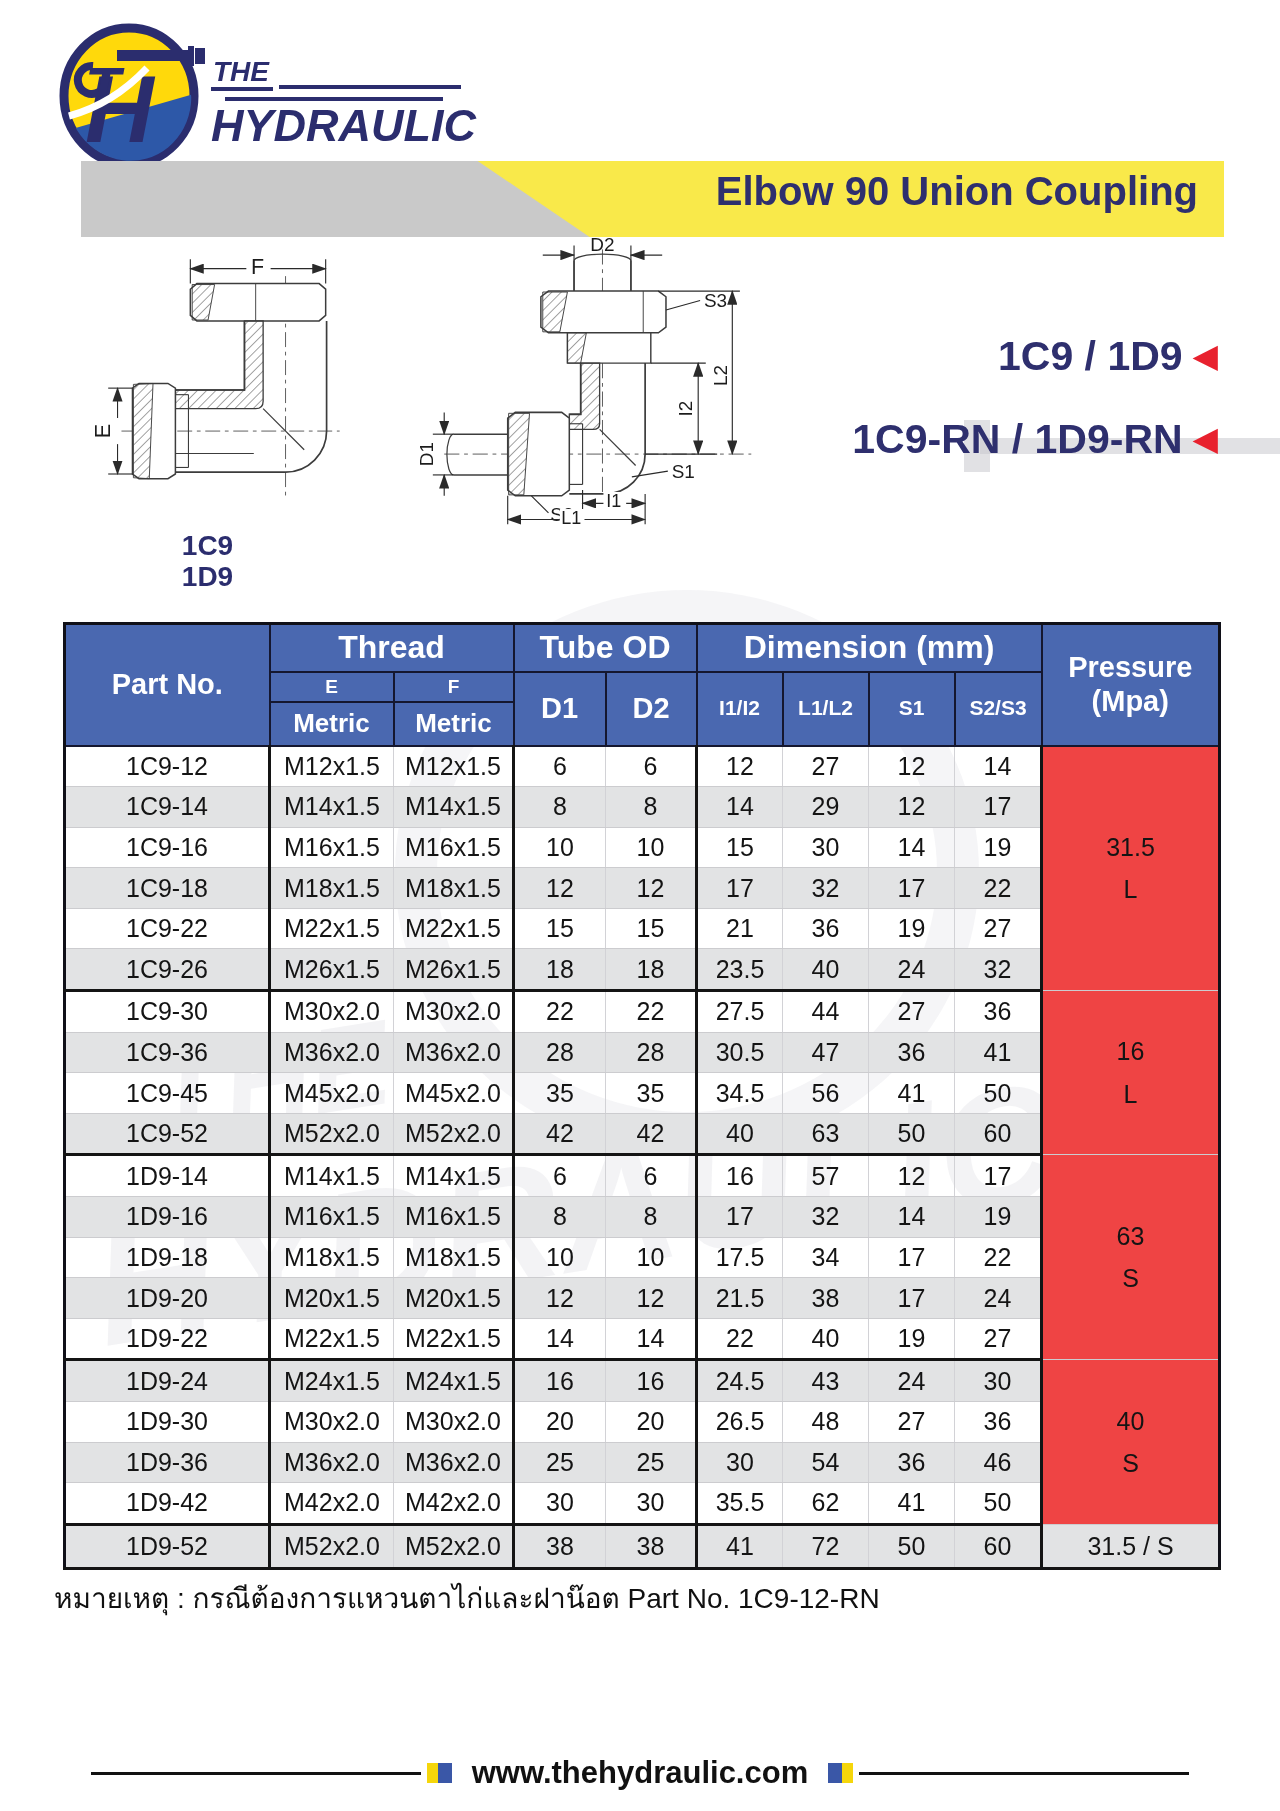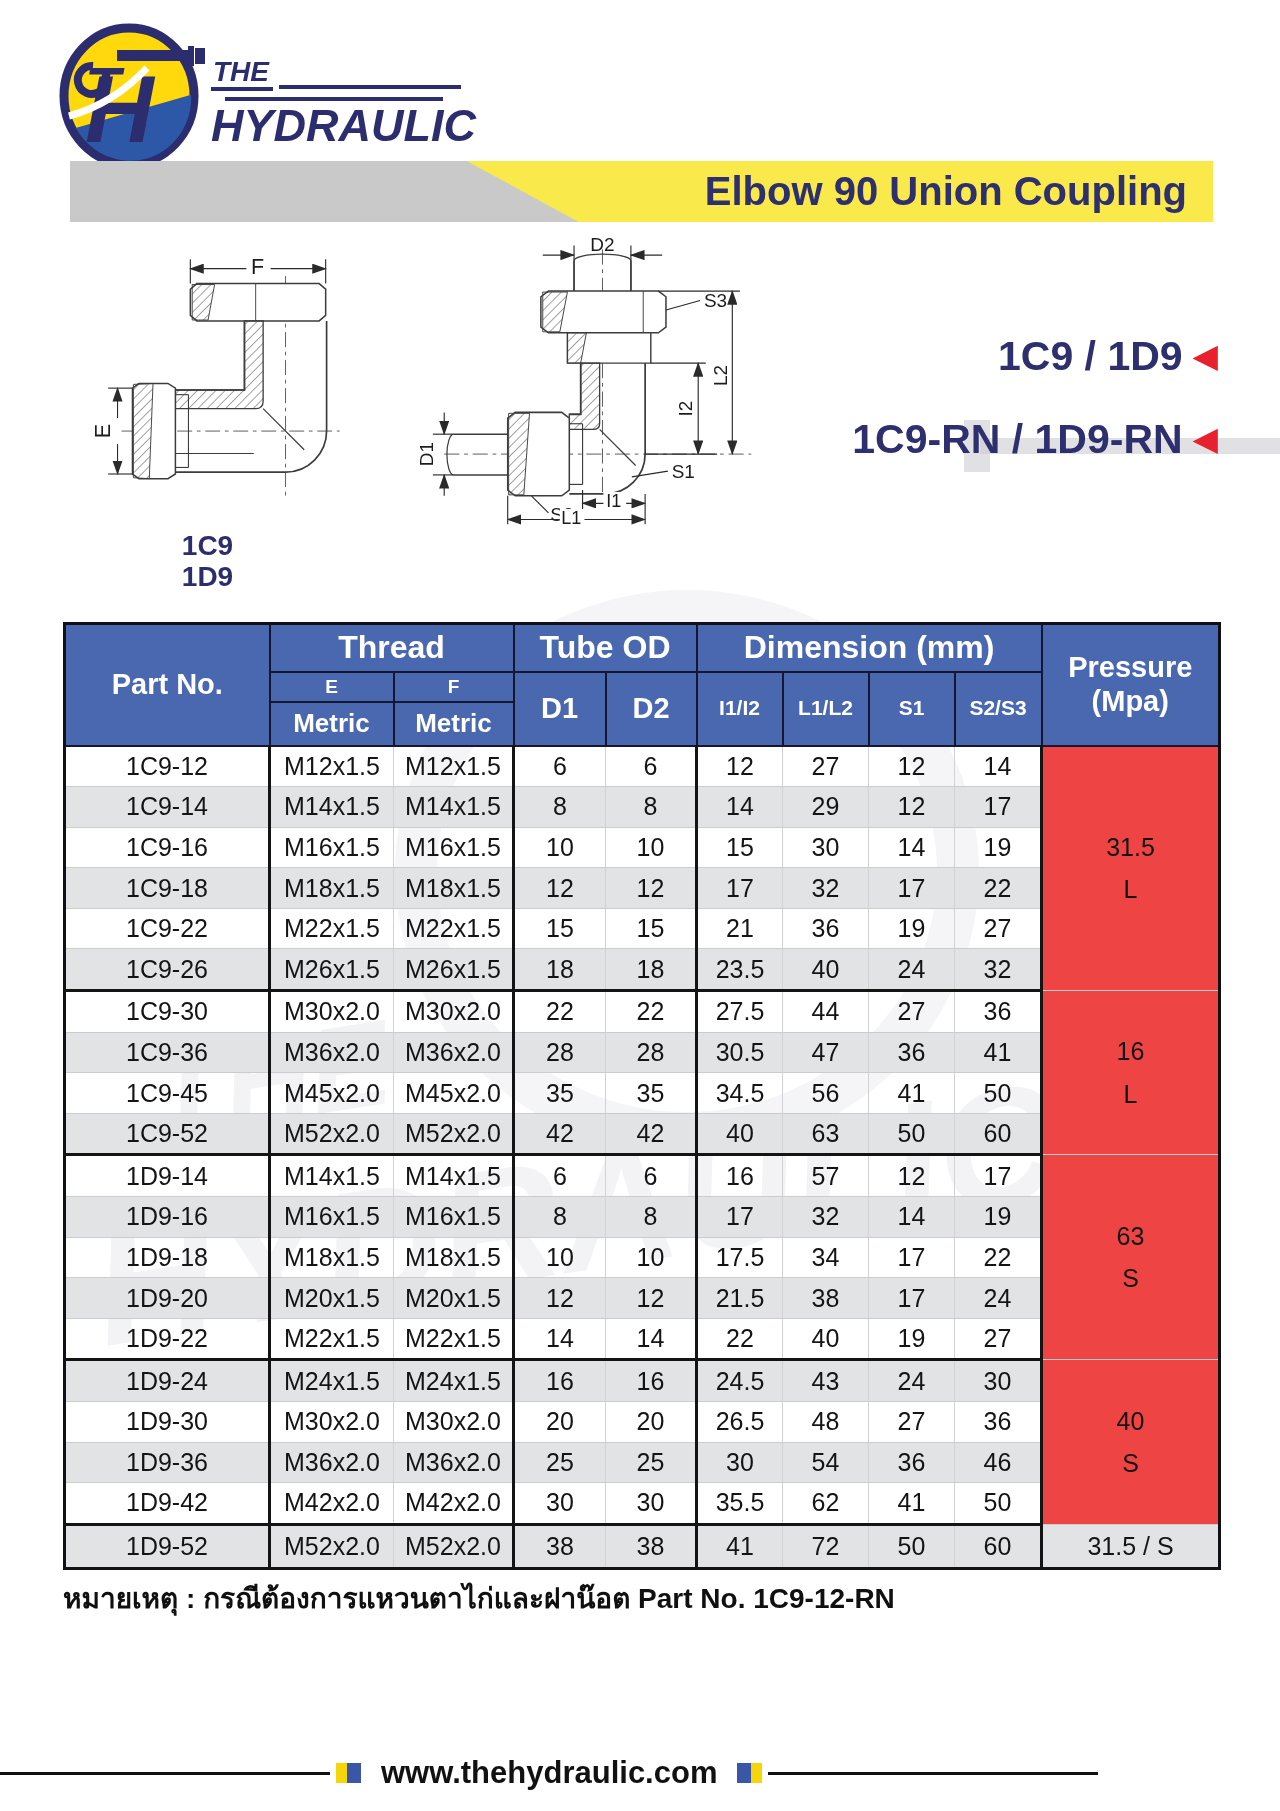--- a/index.html
+++ b/index.html
@@ -26,21 +26,21 @@
   .hyd-rule{height:4px;background:#2b2d6e;width:218px;margin:6px 0 2px 14px;}
   .logo-hyd{font-style:italic;font-weight:800;font-size:45px;color:#2b2d6e;line-height:1;letter-spacing:0px;}
 
   
   .din-title{position:absolute;top:52px;right:62px;font-size:76px;font-weight:800;
              letter-spacing:-2px;line-height:1;}
   .din-red{color:#e8212e;}
   .din-navy{color:#2e2f6e;}
 
   
-  .banner{position:absolute;left:70px;top:161px;width:1143px;height:61px;background:#f9e94a;}
+  .banner{position:absolute;left:81px;top:161px;width:1143px;height:76px;background:#f9e94a;}
   .banner-gray{position:absolute;inset:0;background:#c9c9c9;
                clip-path:polygon(0 0,34.7% 0,44.5% 100%,0 100%);}
   .banner-text{position:absolute;inset:0;text-align:right;line-height:61px;padding-right:26px;
                font-size:40px;font-weight:800;color:#2e2f6e;}
 
   
   .drawing{position:absolute;}
   .draw1{left:88px;top:250px;}
   .draw2{left:408px;top:238px;}
   svg text{font-family:"Liberation Sans","DejaVu Sans",sans-serif;}
@@ -73,23 +73,23 @@
   .spec-table td{border-right:1px solid #d2d2d6;border-bottom:1px solid #cccccf;
                  text-align:center;font-size:25px;color:#141414;height:39.6px;padding:0;}
   .spec-table tr.alt td:not(.p-cell){background:#e2e3e4;}
   .spec-table td.br-thick{border-right:3px solid #141414;}
   .spec-table tr.g-end td{border-bottom:3px solid #141414;}
   .p-cell{background:#ef4444;font-size:25px;}
   .p-cell div{line-height:1.7;}
   .p-gray{background:#e2e3e4;}
 
   
-  .note{position:absolute;left:63px;top:1576px;font-size:28px;font-weight:700;color:#101010;}
+  .note{position:absolute;left:54px;top:1576px;font-size:28px;font-weight:400;color:#101010;}
   .footer{position:absolute;left:0;top:1755px;width:1280px;display:flex;align-items:center;
-          justify-content:flex-start;}
+          justify-content:center;}
   .f-line{height:3px;background:#111;flex:0 0 330px;}
   .sq{width:11px;height:20px;}
   .sq-y{background:#f5d60b;}
   .sq-b{background:#3a57a7;width:14px;}
   .f-site{font-size:31px;font-weight:700;color:#111;margin:0 20px;}
 </style>
 </head>
 <body>
 
 <div class="page">

